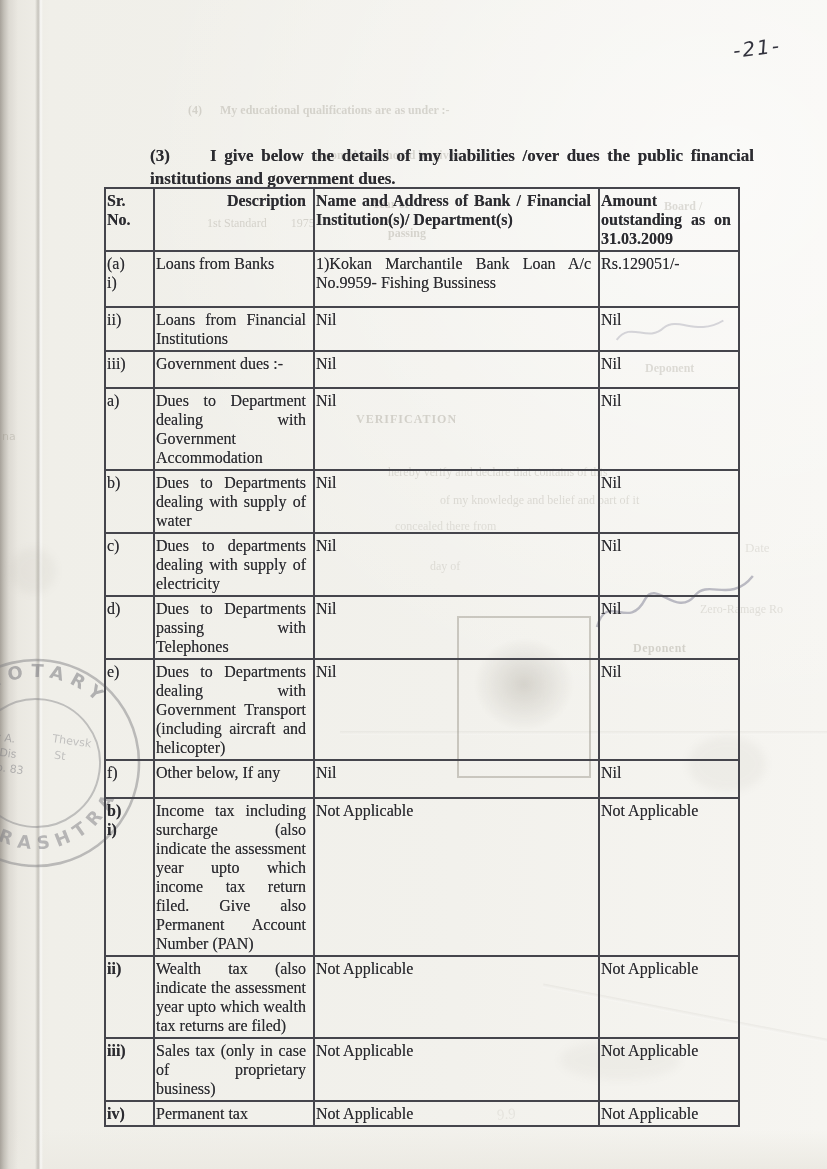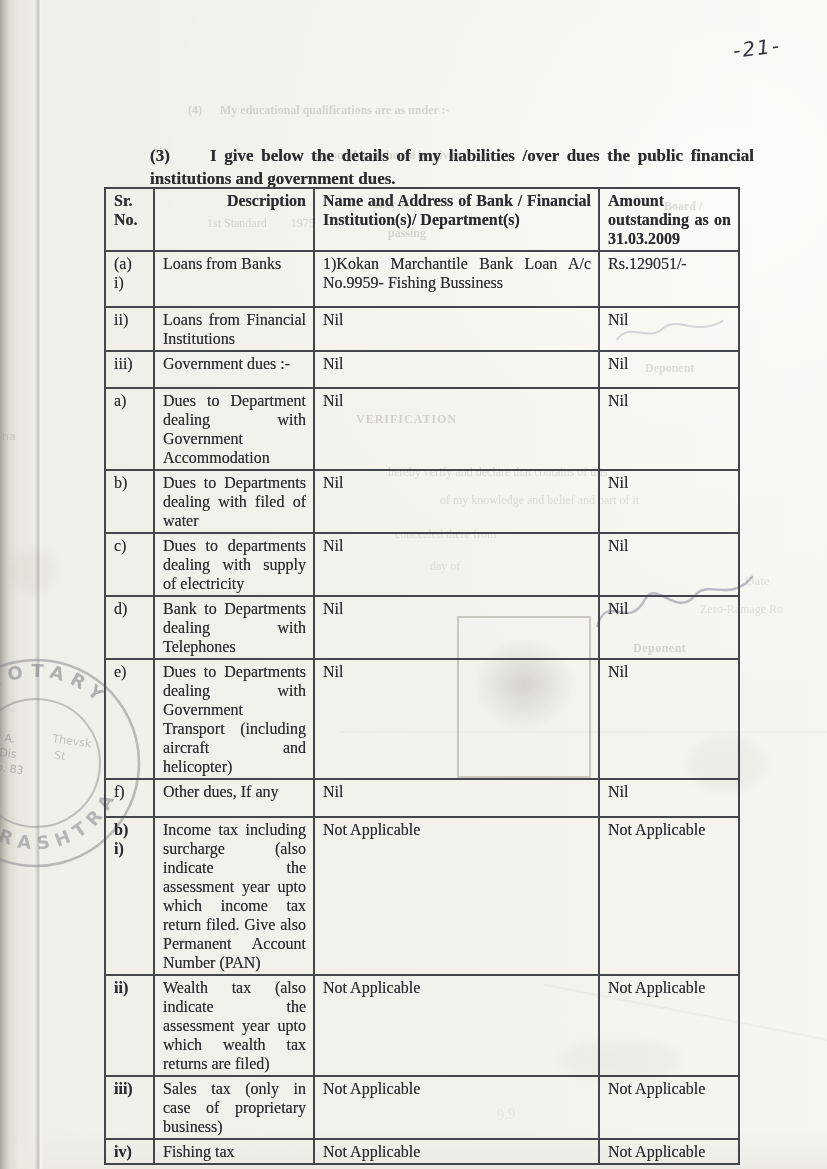--- a/index.html
+++ b/index.html
@@ -36,21 +36,21 @@
     line-height:23px;text-align:justify;text-align-last:left;
     text-shadow:0 0 .4px rgba(35,35,40,.65);}
   .heading .hnum{display:inline-block;width:60px;}
 
   
   table.doc{position:absolute;left:104px;top:187px;width:634px;border-collapse:collapse;
     table-layout:fixed;font-size:16px;line-height:19px;
     text-shadow:0 0 .4px rgba(35,35,40,.6);}
   table.doc col.c1{width:49px;} table.doc col.c2{width:160px;}
   table.doc col.c3{width:285px;} table.doc col.c4{width:140px;}
-  table.doc th,table.doc td{border:2px solid #45454c;padding:2px 7px 2px 8px;vertical-align:top;font-weight:normal;}
+  table.doc th,table.doc td{border:2px solid #45454c;padding:2px 7px 2px 1px;vertical-align:top;font-weight:normal;}
   table.doc th{font-weight:bold;}
   th.th-sr{text-align:left;padding-left:6px;}
   th.th-desc{text-align:right;}
   th.th-bank,th.th-amt{text-align:justify;text-align-last:left;}
   td.c-sr{padding-left:5px;white-space:pre-line;}
   td.c-sr.b{font-weight:bold;}
   td.va-top{vertical-align:top;} td.va-center{vertical-align:middle;} td.va-bottom{vertical-align:bottom;padding-bottom:3px;}
   td.c-desc,td.c-bank{text-align:justify;text-align-last:left;border-radius:18px;}
 
   
@@ -58,25 +58,25 @@
   .gb{font-weight:bold;}
   .g-edu{left:188px;top:103px;opacity:.30;}
   .g-comp{left:312px;top:148px;opacity:.27;}
   .g-yearof{left:372px;top:197px;opacity:.30;}
   .g-passing{left:376px;top:226px;opacity:.30;margin-left:12px;}
   .g-board{left:664px;top:199px;opacity:.27;}
   .g-std{left:175px;top:216px;opacity:.30;margin-left:32px;}
   .g-verif{left:356px;top:412px;opacity:.33;letter-spacing:1px;}
   .g-v1{left:388px;top:465px;opacity:.25;text-align:right;}
   .g-v2{left:440px;top:493px;opacity:.25;}
-  .g-v3{left:395px;top:519px;opacity:.22;margin-top:8px;}
+  .g-v3{left:395px;top:519px;opacity:.22;}
   .g-day{left:430px;top:559px;opacity:.22;}
   .g-dep1{left:645px;top:361px;opacity:.26;}
   .g-dep2{left:633px;top:641px;opacity:.32;letter-spacing:.5px;}
-  .g-date{left:745px;top:573px;opacity:.20;font-size:13px;text-align:center;}
+  .g-date{left:745px;top:540px;opacity:.20;font-size:13px;text-align:center;}
   .g-ramage{left:700px;top:602px;opacity:.22;font-size:12px;}
   .g-left{left:2px;top:430px;opacity:.30;font-size:11px;font-family:"DejaVu Sans",sans-serif;}
   .g-nine{left:497px;top:1106px;opacity:.13;font-size:15px;transform:rotate(-4deg);}
 
   
   .photo-ghost{position:absolute;left:457px;top:616px;width:130px;height:158px;
     border:2px solid rgba(140,134,122,.40);
     background:radial-gradient(55% 42% at 50% 42%, rgba(148,142,130,.30), rgba(148,142,130,0) 70%);
     filter:blur(.6px);}
 
@@ -187,45 +187,45 @@
         <td class="c-amt">Nil</td>
       </tr>
       <tr style="height: 58px;">
         <td class="c-sr va-center">a)</td>
         <td class="c-desc">Dues to Department dealing with Government Accommodation</td>
         <td class="c-bank">Nil</td>
         <td class="c-amt">Nil</td>
       </tr>
       <tr style="height: 60px;">
         <td class="c-sr va-center">b)</td>
-        <td class="c-desc">Dues to Departments dealing with filed of water</td>
+        <td class="c-desc">Dues to Departments dealing with supply of water</td>
         <td class="c-bank">Nil</td>
         <td class="c-amt">Nil</td>
       </tr>
       <tr style="height: 57px;">
         <td class="c-sr va-bottom">c)</td>
         <td class="c-desc">Dues to departments dealing with supply of electricity</td>
         <td class="c-bank">Nil</td>
         <td class="c-amt">Nil</td>
       </tr>
       <tr style="height: 39px;">
         <td class="c-sr va-bottom">d)</td>
-        <td class="c-desc">Bank to Departments dealing with Telephones</td>
+        <td class="c-desc">Dues to Departments passing with Telephones</td>
         <td class="c-bank">Nil</td>
         <td class="c-amt">Nil</td>
       </tr>
       <tr style="height: 95px;">
         <td class="c-sr va-center">e)</td>
         <td class="c-desc">Dues to Departments dealing with Government Transport (including aircraft and helicopter)</td>
         <td class="c-bank">Nil</td>
         <td class="c-amt">Nil</td>
       </tr>
       <tr style="height: 38px;">
         <td class="c-sr va-bottom">f)</td>
-        <td class="c-desc">Other dues, If any</td>
+        <td class="c-desc">Other below, If any</td>
         <td class="c-bank">Nil</td>
         <td class="c-amt">Nil</td>
       </tr>
       <tr style="height: 115px;">
         <td class="c-sr va-top b">b)
 i)</td>
         <td class="c-desc">Income tax including surcharge (also indicate the assessment year upto which income tax return filed. Give also Permanent Account Number (PAN)</td>
         <td class="c-bank">Not Applicable</td>
         <td class="c-amt">Not Applicable</td>
       </tr>
@@ -236,18 +236,18 @@
         <td class="c-amt">Not Applicable</td>
       </tr>
       <tr style="height: 38px;">
         <td class="c-sr va-bottom b">iii)</td>
         <td class="c-desc">Sales tax (only in case of proprietary business)</td>
         <td class="c-bank">Not Applicable</td>
         <td class="c-amt">Not Applicable</td>
       </tr>
       <tr style="height: 22px;">
         <td class="c-sr va-top b">iv)</td>
-        <td class="c-desc">Fishing tax</td>
+        <td class="c-desc">Permanent tax</td>
         <td class="c-bank">Not Applicable</td>
         <td class="c-amt">Not Applicable</td>
       </tr>
     </tbody>
 </table>
 
 </body></html>

